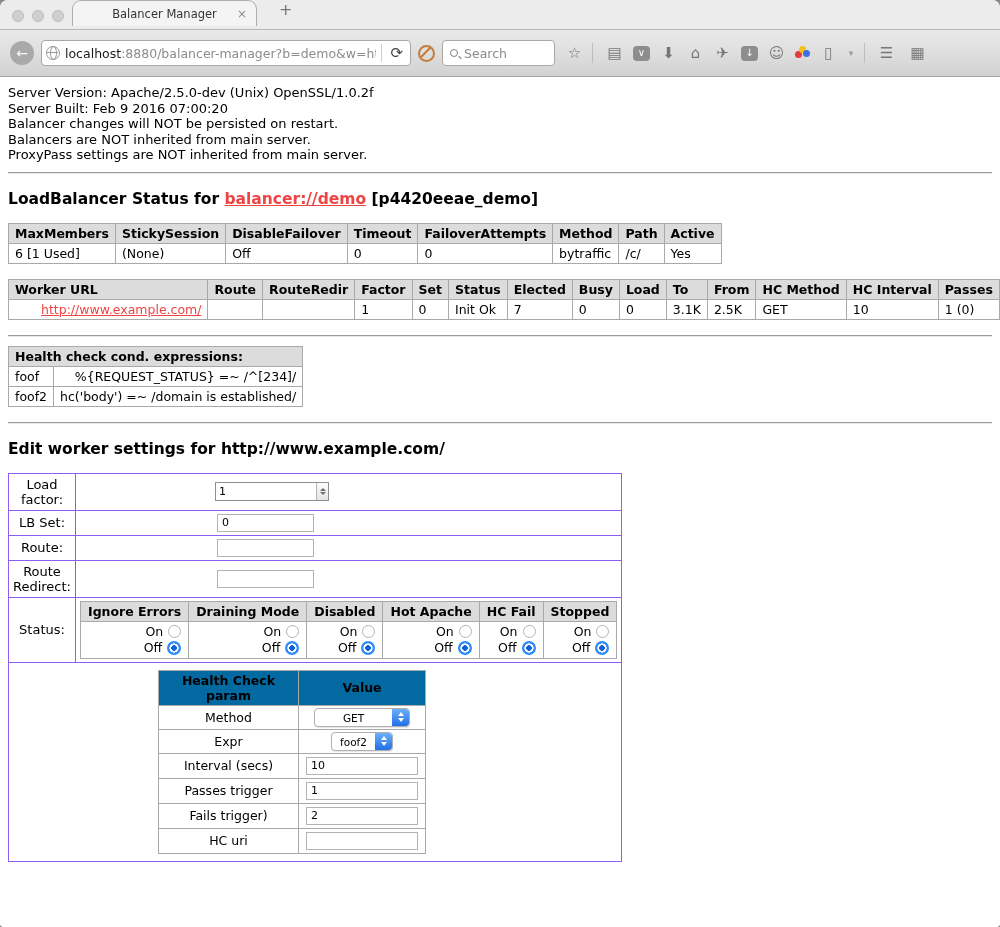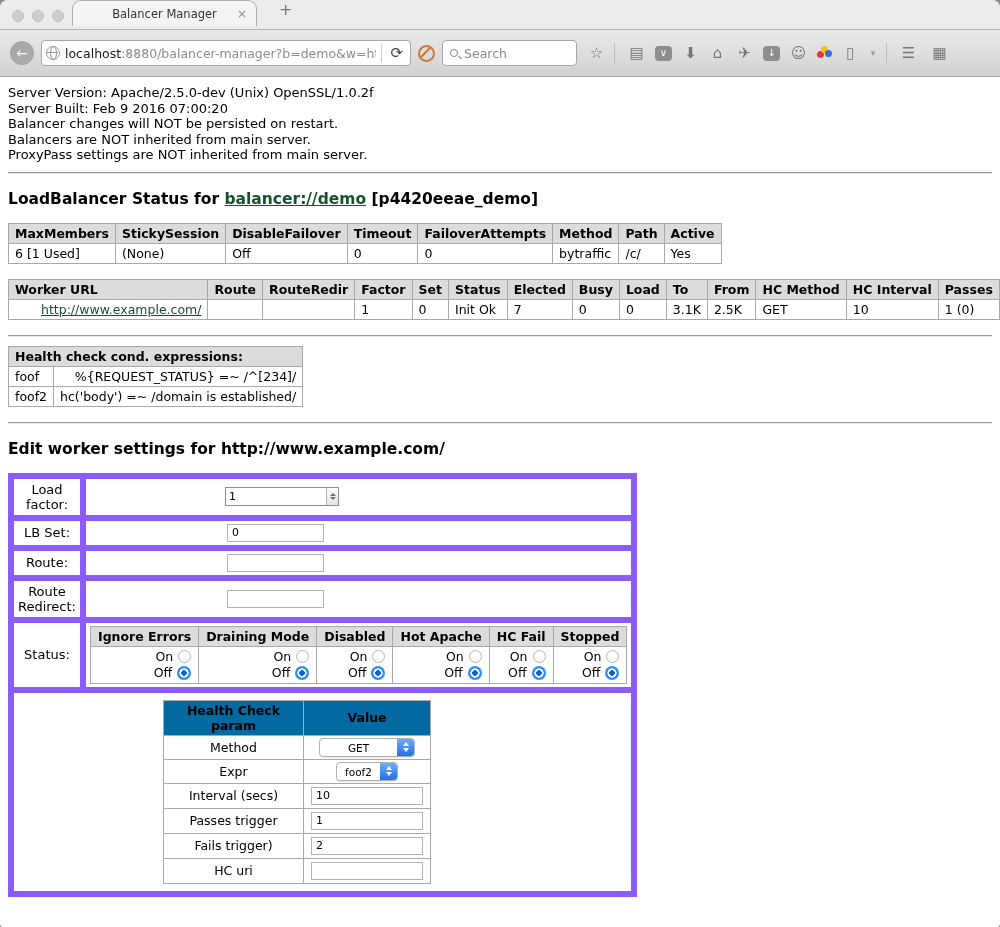--- a/index.html
+++ b/index.html
@@ -26,21 +26,21 @@
   .globe { width:14px; height:14px; border:1.5px solid #9a9a9a; border-radius:50%; position:relative; flex:0 0 auto; }
   .globe:before { content:""; position:absolute; left:3px; top:-1px; width:5px; height:12px; border:1px solid #9a9a9a; border-radius:50%; }
   .globe:after { content:""; position:absolute; left:0; top:5px; width:11px; border-top:1px solid #9a9a9a; }
   .urltext { font-size:12.5px; white-space:nowrap; overflow:hidden; flex:1; }
   .urltext .host { color:#1a1a1a; }
   .urltext .rest { color:#8c8c8c; }
   .urlsep { width:1px; height:18px; background:#cfcfcf; }
   .reload { font-size:15px; color:#444; padding:0 3px; }
   .blocked { width:17px; height:17px; border:2.5px solid #c77c3c; border-radius:50%; position:relative; flex:0 0 auto; }
   .blocked:before { content:""; position:absolute; left:-1px; top:4.5px; width:14px; border-top:2.5px solid #c77c3c; transform:rotate(-45deg); }
-  .searchbar { width:135px; height:26px; background:#fff; border:1px solid #a8a8a8; border-radius:4px;
+  .searchbar { width:113px; height:26px; background:#fff; border:1px solid #a8a8a8; border-radius:4px;
                display:flex; align-items:center; padding:0 7px; gap:6px; }
   .lens { width:8px; height:8px; border:1.5px solid #7f7f7f; border-radius:50%; position:relative; flex:0 0 auto; }
   .lens:after { content:""; position:absolute; left:7px; top:7px; width:4px; border-top:1.5px solid #7f7f7f; transform:rotate(45deg); }
   .searchtext { font-size:12.5px; color:#8a8a8a; }
   .icons { display:flex; align-items:center; gap:10px; margin-left:4px; }
   .tbicon { color:#767676; font-size:15px; line-height:1; display:inline-flex; align-items:center; justify-content:center; min-width:17px; }
   .tbicon.boxed { width:16px; height:15px; background:#8d8d8d; color:#fff; border-radius:4px; font-size:10px; }
   .tbicon.caret { font-size:9px; min-width:8px; color:#9a9a9a; }
   .dots { position:relative; width:15px; height:15px; }
   .dots i { position:absolute; width:7px; height:7px; border-radius:50%; }
@@ -48,32 +48,32 @@
   .dots i:nth-child(2){ background:#f4c118; left:4px; top:0; }
   .dots i:nth-child(3){ background:#3b6fe2; right:0; top:4px; }
   .vsep { width:1px; height:20px; background:#bdbdbd; margin:0 2px; }
 
   
   .content { background:#fff; height:850px; padding:8px; overflow:hidden; font-size:13px; color:#000; }
   h1.pagetitle { font-size:25px; margin:14px 0 24px; letter-spacing:.2px; }
   .intro p { font-size:13px; line-height:15.5px; }
   hr.rule { border:none; height:2px; background:#9c9c9c; border-bottom:1px solid #e8e8e8; margin:9px 0; }
   h3.section { font-size:15.5px; margin:16px 0 15px; font-weight:bold; }
-  a.vlink { color:#14532d; text-decoration:underline; font-weight:inherit; }
+  a.vlink { color:#ef4444; text-decoration:underline; font-weight:inherit; }
 
   table.dtable { border-collapse:collapse; margin-bottom:15px; }
   table.dtable th, table.dtable td { border:1px solid #a9a9a9; font-size:12.5px; padding:2px 6px; text-align:left; white-space:nowrap; }
   table.dtable th { background:#dcdcdc; font-weight:bold; }
   table.worker { width:962px; }
   table.worker td.urlcell { text-align:left;padding-left:32px; }
   table.hcexpr td.expcell { text-align:right; }
 
   
   table.form { width:564px; border-collapse:collapse; border:1px solid #9c9c9c; }
-  table.form > tbody > tr > td { border:6px solid #8b5cf6; font-size:13px; padding:3px 4px; }
+  table.form > tbody > tr > td { border:1px solid #8b5cf6; font-size:13px; padding:3px 4px; }
   td.flabel { width:100px; text-align:center; }
   td.fval  { }
   .inputbox { height:18px; border:1px solid #b3b3b3; background:#fff; font-size:11px; font-family:inherit; padding:1px 4px; }
   .fval .inputbox { width:97px; margin-left:137px; }
   .numwrap { display:inline-flex; margin-left:135px; border:1px solid #8f8f8f; background:#fff; height:19px; width:114px; }
   .numwrap .nval { flex:1; font-size:11px; padding:2px 3px; }
   .stepper { width:12px; border-left:1px solid #b3b3b3; background:linear-gradient(#fcfcfc,#e4e4e4); display:flex; flex-direction:column; align-items:center; justify-content:center; }
   .stepper i { width:0; height:0; border-left:3px solid transparent; border-right:3px solid transparent; }
   .stepper .up { border-bottom:3.5px solid #6d6d6d; margin-bottom:1.5px; }
   .stepper .dn { border-top:3.5px solid #6d6d6d; }

